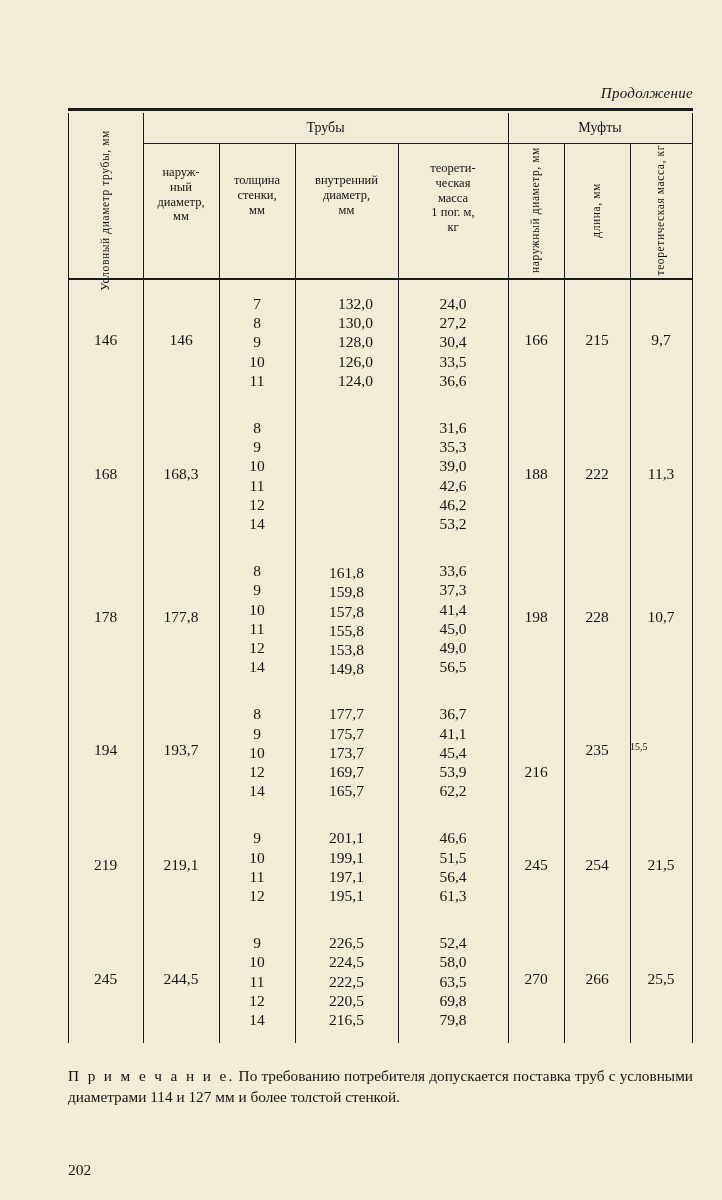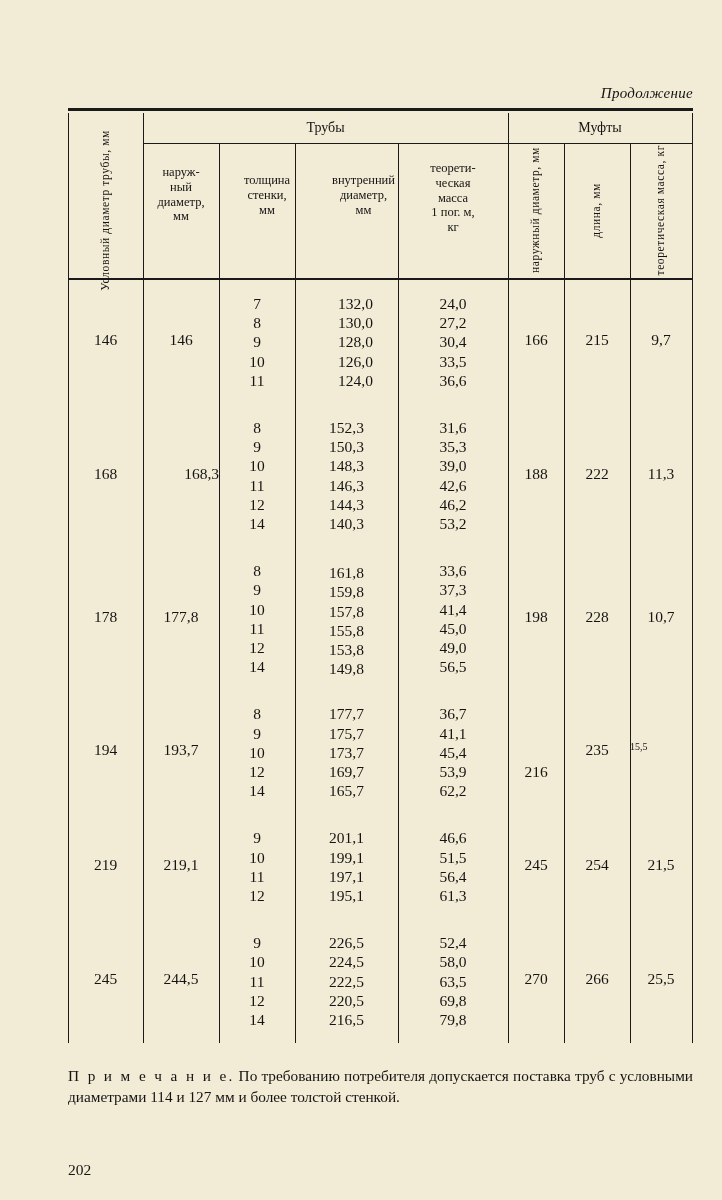--- a/index.html
+++ b/index.html
@@ -162,27 +162,27 @@
           <span class="vert-text">Условный диаметр трубы, мм</span>
         </div>
 
         <div class="cell" style="left: 75px; top: 52px; width: 76px;">
           <div>наруж-</div>
           <div>ный</div>
           <div>диаметр,</div>
           <div>мм</div>
         </div>
 
-        <div class="cell" style="left: 151px; top: 60px; width: 76px; margin-left: 10px;">
+        <div class="cell" style="left: 151px; top: 60px; width: 76px;">
           <div>толщина</div>
           <div>стенки,</div>
           <div>мм</div>
         </div>
 
-        <div class="cell" style="left: 227px; top: 60px; width: 103px; padding-left: 17px;">
+        <div class="cell" style="left: 227px; top: 60px; width: 103px;">
           <div>внутренний</div>
           <div>диаметр,</div>
           <div>мм</div>
         </div>
 
         <div class="cell" style="left: 330px; top: 47px; width: 110px;"></div>
       <div class="cell" style="left: 330px; top: 48px; width: 110px;">
             <div>теорети-</div>
             <div>ческая</div>
             <div>масса</div>
@@ -231,39 +231,31 @@
             <div style="position: absolute; left: 330px; width: 110px; top: 14px;">
               <div class="rowline">24,0</div>
               <div class="rowline">27,2</div>
               <div class="rowline">30,4</div>
               <div class="rowline">33,5</div>
               <div class="rowline">36,6</div>
             </div>
           </div>
           <div class="grp" style="position: absolute; left: 0px; top: 124px; height: 143.2px; width: 625px;">
             <div style="position: absolute; left: 0px; width: 75px; top: 60.6px; text-align: center; font-size: 15.5px;">168</div>
-            <div style="position: absolute; left: 75px; width: 76px; top: 60.6px; text-align: right; font-size: 15.5px;">168,3</div>
+            <div style="position: absolute; left: 75px; width: 76px; top: 60.6px; text-align: center; font-size: 15.5px;">168,3</div>
             <div style="position: absolute; left: 440px; width: 56px; top: 60.6px; text-align: center; font-size: 15.5px;">188</div>
             <div style="position: absolute; left: 496px; width: 66px; top: 60.6px; text-align: center; font-size: 15.5px;">222</div>
             <div style="position: absolute; left: 562px; width: 62px; top: 60.6px; text-align: center; font-size: 15.5px;">11,3</div>
             <div style="position: absolute; left: 151px; width: 76px; top: 14px;">
               <div class="rowline">8</div>
               <div class="rowline">9</div>
               <div class="rowline">10</div>
               <div class="rowline">11</div>
               <div class="rowline">12</div>
               <div class="rowline">14</div>
-            </div>
-            <div style="position: absolute; left: 227px; width: 103px; top: 14px;">
-              <div class="rowline">152,3</div>
-              <div class="rowline">150,3</div>
-              <div class="rowline">148,3</div>
-              <div class="rowline">146,3</div>
-              <div class="rowline">144,3</div>
-              <div class="rowline">140,3</div>
             </div>
             <div style="position: absolute; left: 330px; width: 110px; top: 14px;">
               <div class="rowline">31,6</div>
               <div class="rowline">35,3</div>
               <div class="rowline">39,0</div>
               <div class="rowline">42,6</div>
               <div class="rowline">46,2</div>
               <div class="rowline">53,2</div>
             </div>
           </div>

